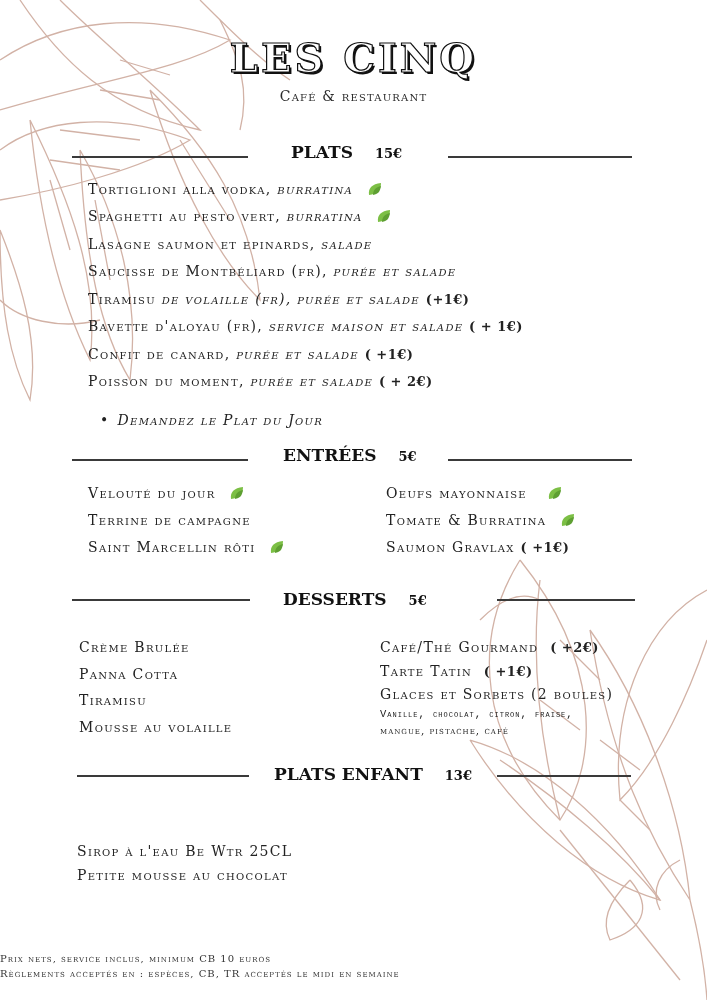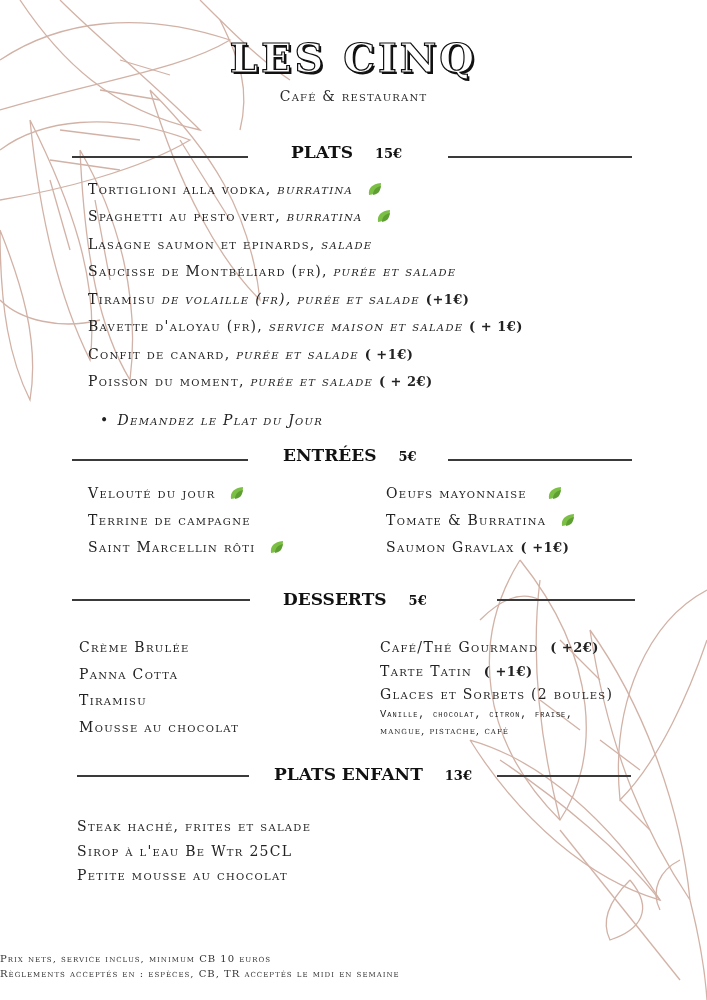--- a/index.html
+++ b/index.html
@@ -169,21 +169,21 @@
   <div class="abs item" style="left:79px; top:639px;">
     <span>Crème Brulée</span>
   </div>
   <div class="abs item" style="left:79px; top:666px;">
     <span>Panna Cotta</span>
   </div>
   <div class="abs item" style="left:79px; top:692px;">
     <span>Tiramisu</span>
   </div>
   <div class="abs item" style="left:79px; top:719px;">
-    <span>Mousse au chocolat</span>
+    <span>Mousse au volaille</span>
   </div>
   <div class="abs item" style="left:380px; top:639px;">
     <span>Café/Thé Gourmand</span> <b style="margin-left:6px;">( +2€)</b>
   </div>
   <div class="abs item" style="left:380px; top:663px;">
     <span>Tarte Tatin</span> <b style="margin-left:6px;">( +1€)</b>
   </div>
   <div class="abs item" style="left:380px; top:686px;">
     <span>Glaces et Sorbets (2 boules)</span>
   </div>
@@ -193,23 +193,20 @@
   <div class="abs item small" style="left:380px; top:724px;">
     <span>mangue, pistache, café</span>
   </div>
 
   <div class="abs rule" style="left:77px; top:775px; width:172px;"></div>
   <div class="abs sec-title" style="left:274px; top:764px;">
     <span>PLATS ENFANT</span><span class="sec-price">13€</span>
   </div>
   <div class="abs rule" style="left:497px; top:775px; width:134px;"></div>
 
-  <div class="abs item" style="left:77px; top:818px;">
-    <span>Steak haché, frites et salade</span>
-  </div>
   <div class="abs item" style="left:77px; top:843px;">
     <span>Sirop à l'eau Be Wtr 25CL</span>
   </div>
   <div class="abs item" style="left:77px; top:867px;">
     <span>Petite mousse au chocolat</span>
   </div>
 
   <div class="abs footer" style="top:953px;">Prix nets, service inclus, minimum CB 10 euros</div>
   <div class="abs footer" style="top:968px;">Règlements acceptés en : espèces, CB, TR acceptés le midi en semaine</div>
 </div>

